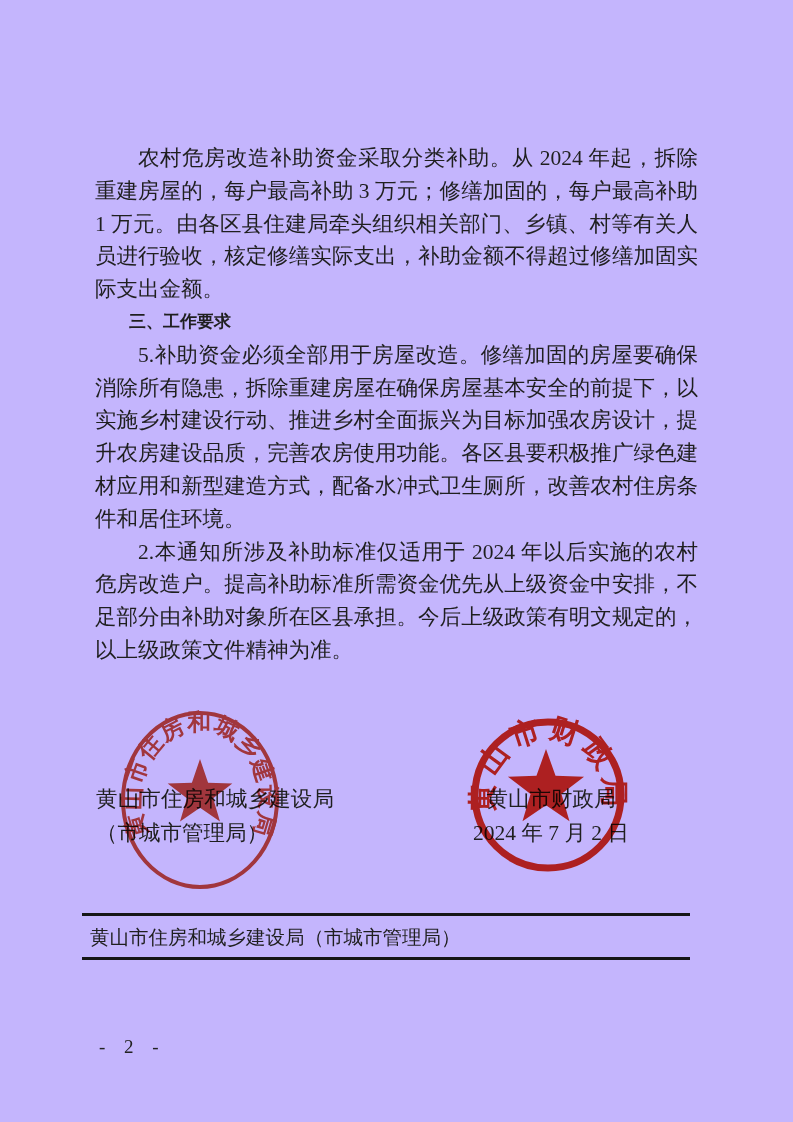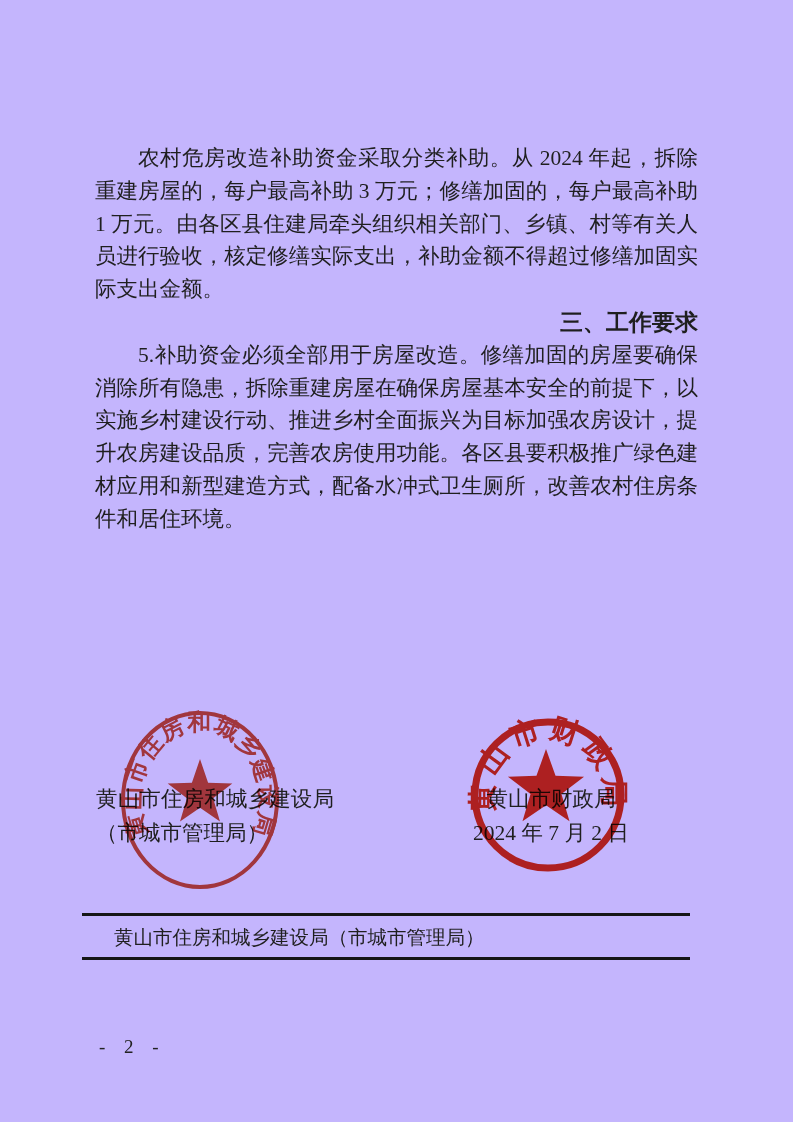--- a/index.html
+++ b/index.html
@@ -7,21 +7,21 @@
     position:relative; width:793px; height:1122px; background:#c4b5fd;
     overflow:hidden; font-family:"Liberation Serif", serif; color:#1f1f1f;padding-left:12px;
   }
   .body-text {
     position:absolute; left:95px; top:142px; width:603px;
     font-size:21.5px; line-height:32.8px; text-align:justify;
   }
   .body-text p { margin:0; text-indent:2em; }
   .section-heading {
     font-family:"Liberation Sans", sans-serif; font-weight:bold;
-    font-size:23px; text-align:right;
+    font-size:17px; text-align:left;
   }
   .sig-left {
     position:absolute; left:96px; top:783px; width:238px;
     font-size:21.5px; line-height:33.5px;
   }
   .sig-left .l1 { text-align:justify; text-align-last:justify; }
   .sig-left .l2 { text-align:left; }
   .sig-right {
     position:absolute; left:471px; top:783px; width:160px;
     font-size:21.5px; line-height:33.5px; text-align:center;
@@ -31,36 +31,37 @@
   .seal-left  { left:117px; top:707px; width:166px; height:186px; }
   .seal-right { left:467px; top:715px; width:162px; height:160px; }
   .seal svg { width:100%; height:100%; }
   .seal-arc-text { font-family:"Liberation Sans", sans-serif; font-weight:bold; }
   .footer-rule { position:absolute; left:82px; width:608px; height:3px; background:#161616; }
   .rule-top { top:913px; }
   .rule-bottom { top:957px; }
   .footer-text {
     position:absolute; left:90px; top:921px; width:556px;
     display:flex; justify-content:space-between; align-items:center;
-    font-size:19.5px; line-height:33px;margin-left:24px;
+    font-size:19.5px; line-height:33px;
   }
   .page-number {
     position:absolute; left:99px; top:1036px;
     font-size:19px; letter-spacing:7px; color:#222;
   }
 </style>
 </head>
 <body>
 
 <div class="page">
 
   <div class="body-text">
     <p>农村危房改造补助资金采取分类补助。从 2024 年起，拆除重建房屋的，每户最高补助 3 万元；修缮加固的，每户最高补助 1 万元。由各区县住建局牵头组织相关部门、乡镇、村等有关人员进行验收，核定修缮实际支出，补助金额不得超过修缮加固实际支出金额。</p>
     <p class="section-heading">三、工作要求</p>
     <p>5.补助资金必须全部用于房屋改造。修缮加固的房屋要确保消除所有隐患，拆除重建房屋在确保房屋基本安全的前提下，以实施乡村建设行动、推进乡村全面振兴为目标加强农房设计，提升农房建设品质，完善农房使用功能。各区县要积极推广绿色建材应用和新型建造方式，配备水冲式卫生厕所，改善农村住房条件和居住环境。</p>
+    <p>2.本通知所涉及补助标准仅适用于 2024 年以后实施的农村危房改造户。提高补助标准所需资金优先从上级资金中安排，不足部分由补助对象所在区县承担。今后上级政策有明文规定的，以上级政策文件精神为准。</p>
   </div>
 
   <div class="sig-left">
     <div class="l1">黄山市住房和城乡建设局</div>
     <div class="l2">（市城市管理局）</div>
   </div>
 
   <div class="sig-right">
     <div class="l1">黄山市财政局</div>
     <div class="l2">2024 年 7 月 2 日</div>

